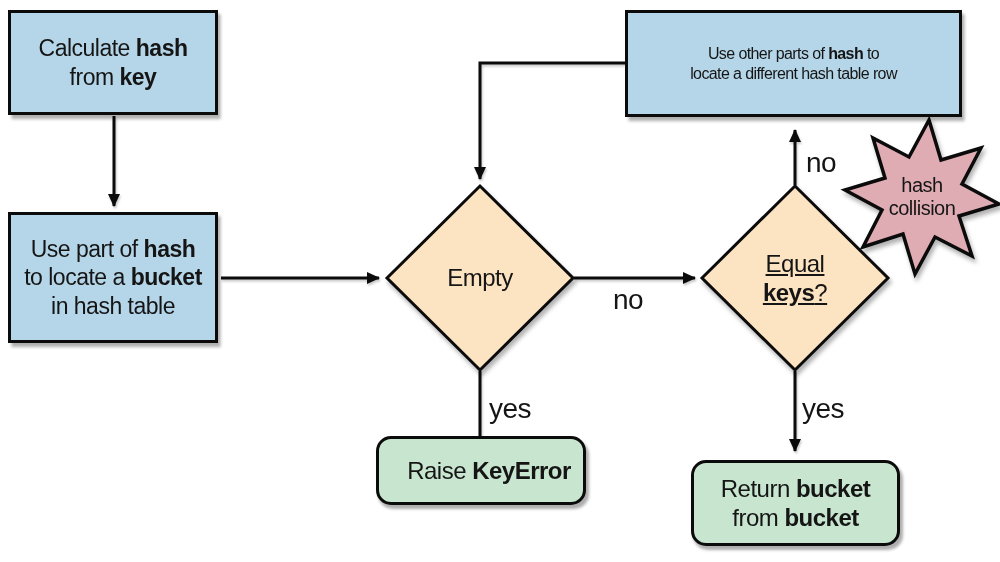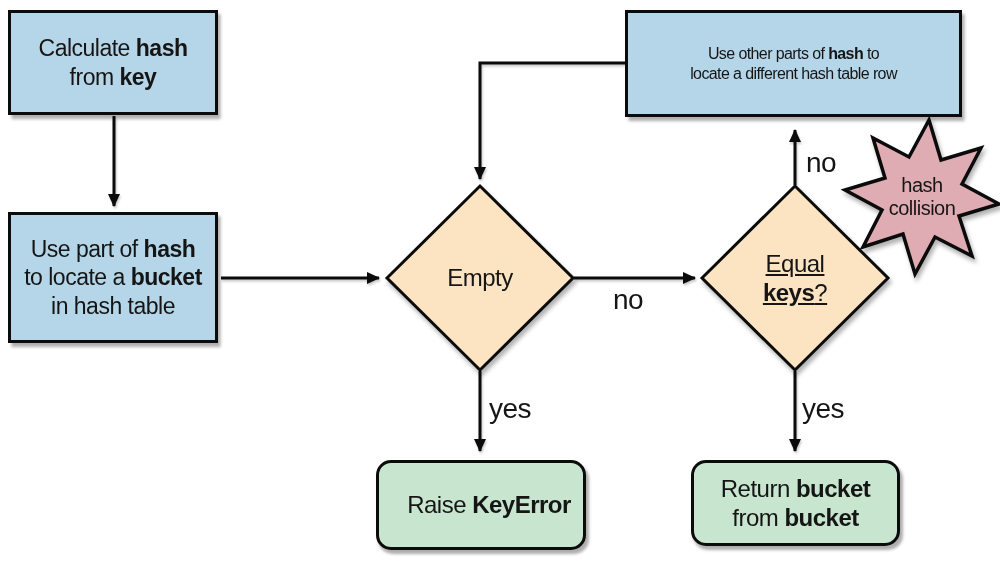--- a/index.html
+++ b/index.html
@@ -123,21 +123,21 @@
 
   <div class="diamond-text" style="left:400px;top:230px;width:160px;height:96px;">
     <div><span>Empty</span></div>
   </div>
 
   <div class="diamond-text" style="left:715px;top:230px;width:160px;height:96px;text-decoration:underline;">
     <div><span>Equal</span></div>
     <div><b>keys</b><span>?</span></div>
   </div>
 
-  <div class="node node-green" style="left:376px;top:460px;width:210px;height:90px;padding-left:16px;">
+  <div class="node node-green" style="left:376px;top:436px;width:210px;height:69px;padding-left:16px;">
     <div><span>Raise </span><b>KeyError</b></div>
   </div>
 
   <div class="node node-green" style="left:691px;top:460px;width:209px;height:86px;">
     <div><span>Return </span><b>bucket</b></div>
     <div><span>from </span><b>bucket</b></div>
   </div>
 
   <div class="star-text" style="left:852px;top:172px;width:140px;height:50px;">
     <div>hash</div>

